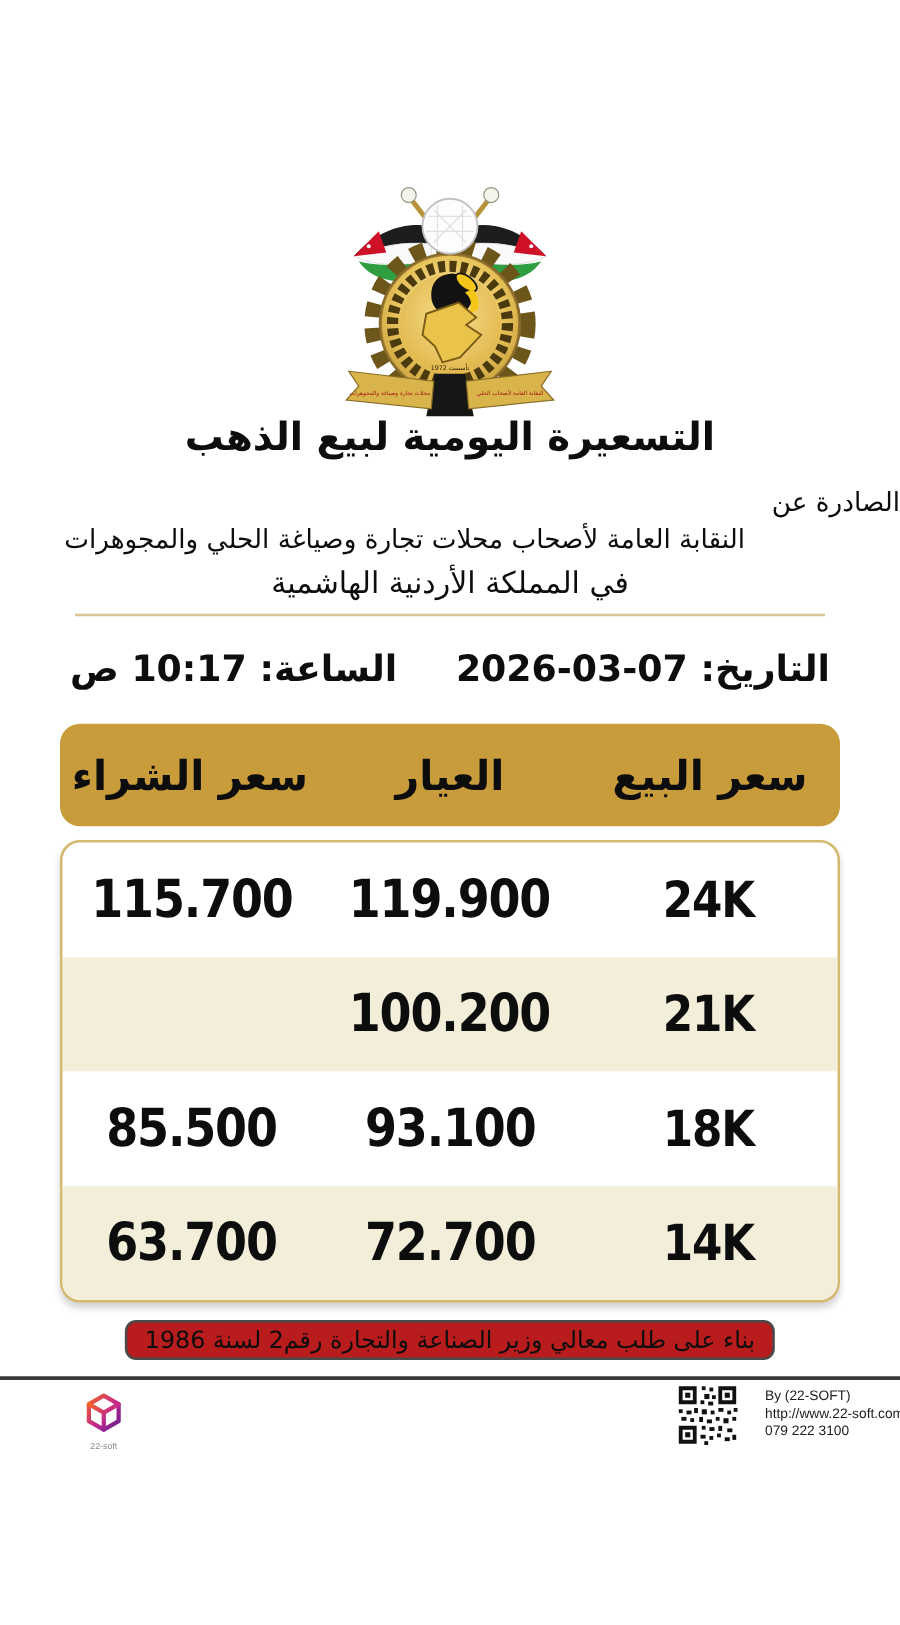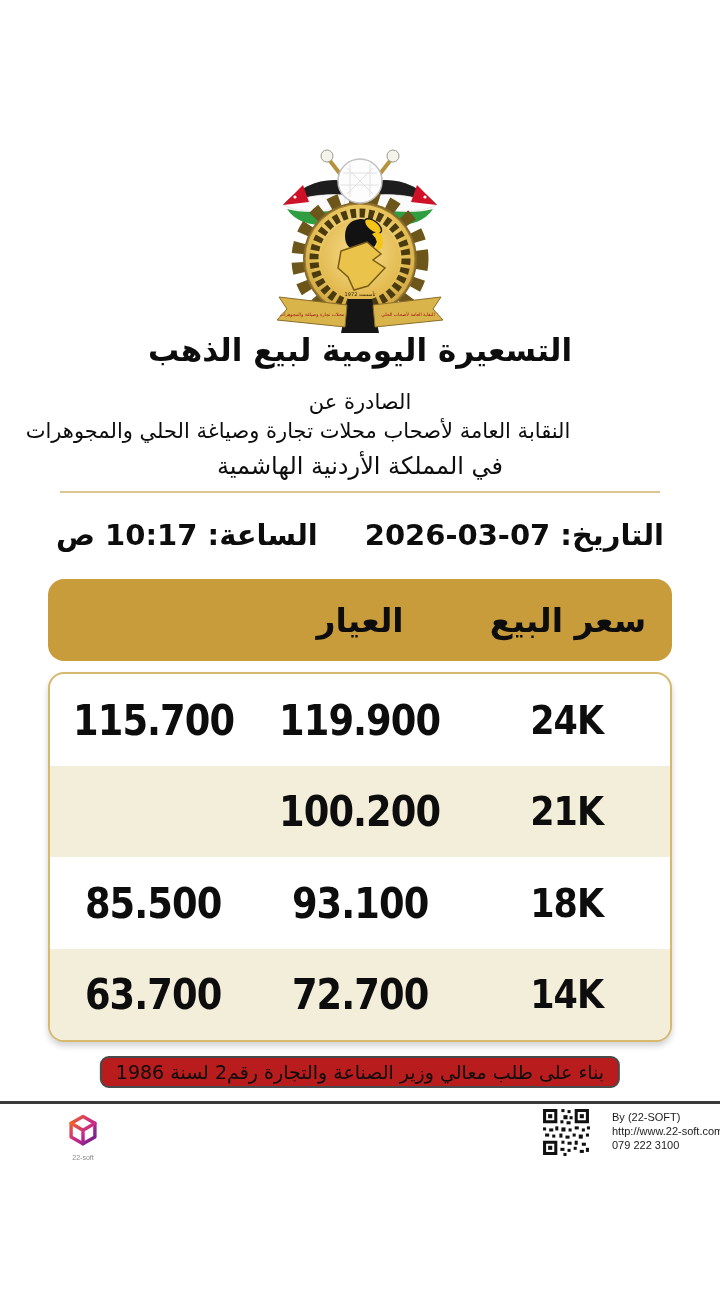--- a/index.html
+++ b/index.html
@@ -7,22 +7,22 @@
   body { position:relative; font-family:"DejaVu Sans", sans-serif; color:#0d0d0d; overflow:hidden; }
 
   .abs { position:absolute; }
 
   
   .emblem { top:147px; left:275px; width:170px; height:188px; }
 
   
   .title { top:332px; left:0; width:720px; text-align:center;
            font-size:31px; font-weight:800; direction:rtl; }
-  .sub1  { top:390px; left:0; width:720px; text-align:center; font-size:21px; direction:rtl; }
-  .sub2  { top:419px; left:0; width:596px; text-align:center; font-size:21px; direction:rtl; }
+  .sub1  { top:390px; left:0; width:720px; text-align:right; font-size:21px; direction:rtl; }
+  .sub2  { top:419px; left:0; width:596px; font-size:21px; direction:rtl; }
   .sub3  { top:452px; left:0; width:720px; text-align:center; font-size:24px; direction:rtl; }
 
   .gold-divider { top:491px; left:60px; width:600px; height:2px; background:#dcc493; }
 
   
   .datetime-row { top:512px; left:48px; width:624px; height:46px;
                   display:flex; direction:rtl; justify-content:space-between;
                   align-items:center; font-size:29px; font-weight:800; padding:0 8px; }
   .dt-item { direction:rtl; unicode-bidi:plaintext; white-space:nowrap; }
 
@@ -146,20 +146,21 @@
   </div>
   <div class="dt-item">
     <span>الساعة:</span>
     <span>10:17 ص</span>
   </div>
 </div>
 
 <div class="abs price-header">
   <div>سعر البيع</div>
   <div>العيار</div>
+  <div>سعر الشراء</div>
 </div>
 
 <div class="abs price-body">
   <div class="price-row">
     <div><span class="num karat">24K</span></div>
     <div><span class="num">119.900</span></div>
     <div><span class="num">115.700</span></div>
   </div>
   <div class="price-row alt">
     <div><span class="num karat">21K</span></div>

